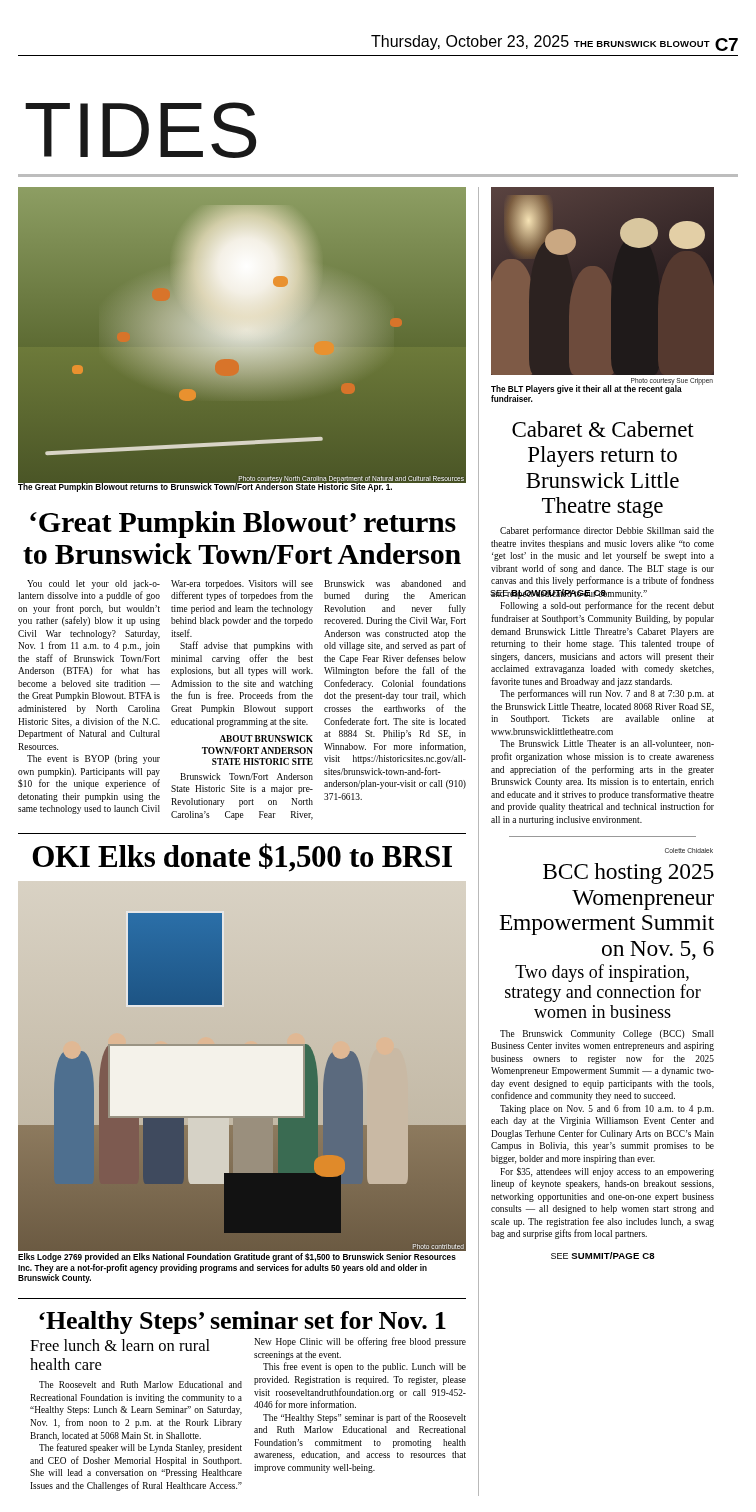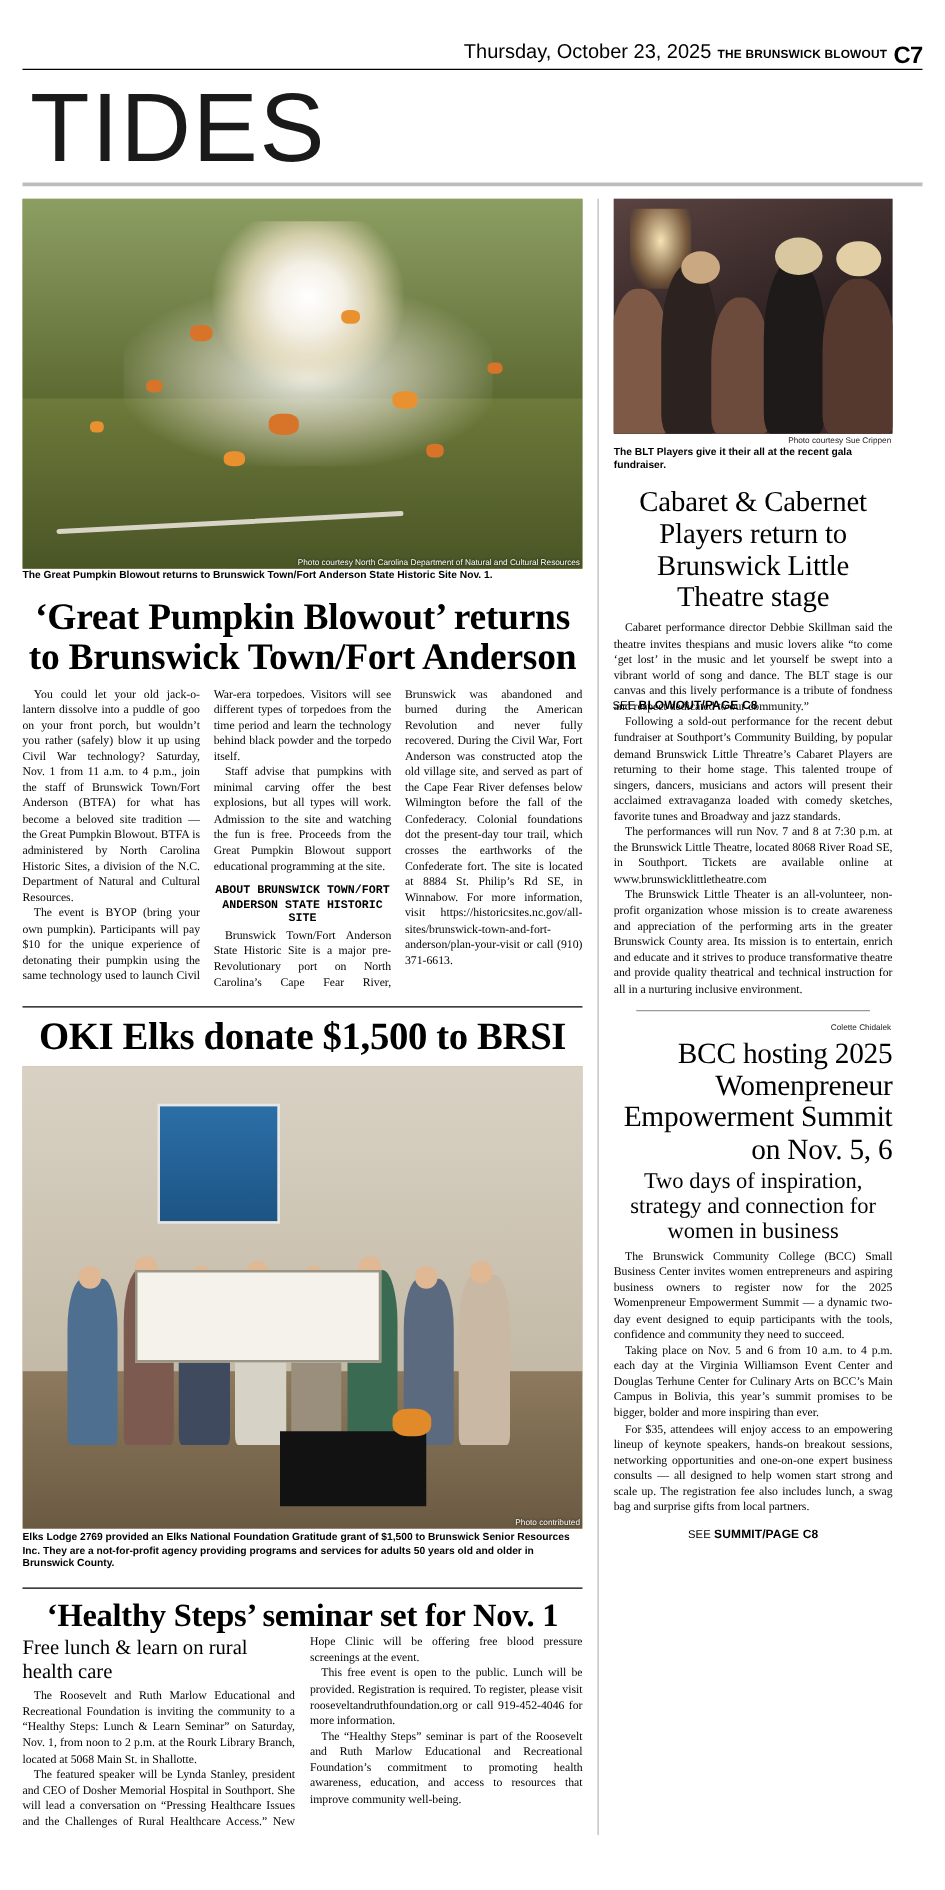--- a/index.html
+++ b/index.html
@@ -21,20 +21,21 @@
   .runhead .paper { font-size: 9.5px; font-weight: bold; letter-spacing: .15px; }
   .runhead .pagenum { font-size: 19px; font-weight: bold; letter-spacing: -.5px; position: relative; top: 4px; }
   .runhead-rule { border-top: 1.6px solid #000; }
 
   
   .masthead {
     font-family: "Liberation Sans", sans-serif;
     font-size: 78px; line-height: .98; font-weight: 400;
     letter-spacing: 1.5px; color: #1a1a1a;
     padding: 8px 0 6px 6px;
+    margin-top: 28px;
   }
   .masthead-rule { border-top: 3px solid #bdbdbd; margin-bottom: 10px; }
 
   
   .body-grid { display: flex; gap: 0; }
   .col-left  { width: 460px; padding-right: 12px; }
   .col-right { width: 236px; padding-left: 12px; border-left: 1px solid #b9b9b9; }
 
   
   .photo { width: 100%; position: relative; overflow: hidden; }
@@ -94,23 +95,23 @@
   
   .cols3 { column-count: 3; column-gap: 11px; column-fill: auto; }
   .cols2 { column-count: 2; column-gap: 12px; column-fill: auto; }
   .bodytext p {
     font-family: "Liberation Serif", serif;
     font-size: 9.4px; line-height: 1.335;
     text-align: justify; text-indent: 9px;
     hyphens: auto; -webkit-hyphens: auto;
   }
   .subhead {
-    font-family: Liberation Mono, monospace;
+    font-family: Liberation Serif, serif;
     font-size: 9.3px; font-weight: bold; line-height: 1.25;
-    text-align: center; padding: 6px 0 2px;
+    text-align: right; padding: 6px 0 2px;
   }
   .jumpline {
     font-family: "Liberation Sans", sans-serif;
     font-size: 9px; text-align: center; padding: 9px 0 3px;
     letter-spacing: .1px;
   }
   .jumpline b { font-weight: bold; font-size: 9.6px; }
 
   .rule-thin { border-top: 1px solid #000; margin: 7px 0 0; }
   .hairline-right { border-top: 1px solid #999; margin: 10px 18px 8px; }
@@ -182,21 +183,21 @@
         <div class="deb" style="left:22%;top:49%;width:13px;height:10px;"></div>
         <div class="deb2" style="left:66%;top:52%;width:20px;height:14px;"></div>
         <div class="deb" style="left:44%;top:58%;width:24px;height:17px;"></div>
         <div class="deb2" style="left:36%;top:68%;width:17px;height:12px;"></div>
         <div class="deb" style="left:72%;top:66%;width:14px;height:11px;"></div>
         <div class="deb2" style="left:12%;top:60%;width:11px;height:9px;"></div>
         <div class="deb" style="left:83%;top:44%;width:12px;height:9px;"></div>
         <div class="hose"></div>
         <div class="credit-overlay">Photo courtesy North Carolina Department of Natural and Cultural Resources</div>
       </div>
-      <div class="cutline">The Great Pumpkin Blowout returns to Brunswick Town/Fort Anderson State Historic Site Nov. 1.</div>
+      <div class="cutline">The Great Pumpkin Blowout returns to Brunswick Town/Fort Anderson State Historic Site Apr. 1.</div>
 
       <div class="hl-main">‘Great Pumpkin Blowout’ returns to Brunswick Town/Fort Anderson</div>
 
       <div class="bodytext cols3" style="height:248px;">
         <p>You could let your old jack-o-lantern dissolve into a puddle of goo on your front porch, but wouldn’t you rather (safely) blow it up using Civil War technology? Saturday, Nov. 1 from 11 a.m. to 4 p.m., join the staff of Brunswick Town/Fort Anderson (BTFA) for what has become a beloved site tradition — the Great Pumpkin Blowout. BTFA is administered by North Carolina Historic Sites, a division of the N.C. Department of Natural and Cultural Resources.</p>
         <p>The event is BYOP (bring your own pumpkin). Participants will pay $10 for the unique experience of detonating their pumpkin using the same technology used to launch Civil War-era torpedoes. Visitors will see different types of torpedoes from the time period and learn the technology behind black powder and the torpedo itself.</p>
         <p>Staff advise that pumpkins with minimal carving offer the best explosions, but all types will work. Admission to the site and watching the fun is free. Proceeds from the Great Pumpkin Blowout support educational programming at the site.</p>
         <div class="subhead">ABOUT BRUNSWICK TOWN/FORT ANDERSON STATE HISTORIC SITE</div>
         <p>Brunswick Town/Fort Anderson State Historic Site is a major pre-Revolutionary port on North Carolina’s Cape Fear River, Brunswick was abandoned and burned during the American Revolution and never fully recovered. During the Civil War, Fort Anderson was constructed atop the old village site, and served as part of the Cape Fear River defenses below Wilmington before the fall of the Confederacy. Colonial foundations dot the present-day tour trail, which crosses the earthworks of the Confederate fort. The site is located at 8884 St. Philip’s Rd SE, in Winnabow. For more information, visit https://historicsites.nc.gov/all-sites/brunswick-town-and-fort-anderson/plan-your-visit or call (910) 371-6613.</p>
         <div class="jumpline">
@@ -231,21 +232,21 @@
         <div class="check"></div>
         <div style="position:absolute;left:46%;bottom:5%;width:26%;height:16%;background:#121212;"></div>
         <div style="position:absolute;left:66%;bottom:20%;width:7%;height:6%;background:#e08a2a;border-radius:40%;"></div>
         <div class="credit-overlay">Photo contributed</div>
       </div>
       <div class="cutline" style="padding-top:2px;">Elks Lodge 2769 provided an Elks National Foundation Gratitude grant of $1,500 to Brunswick Senior Resources Inc. They are a not-for-profit agency providing programs and services for adults 50 years old and older in Brunswick County.</div>
 
       <div class="rule-thin"></div>
 
       <div class="hl-healthy">‘Healthy Steps’ seminar set for Nov. 1</div>
-      <div class="bodytext cols2" style="height:160px;">
+      <div class="bodytext cols2" style="height:160px;margin-left:12px;">
         <div class="deck-healthy">Free lunch &amp; learn on rural health care</div>
         <p>The Roosevelt and Ruth Marlow Educational and Recreational Foundation is inviting the community to a “Healthy Steps: Lunch &amp; Learn Seminar” on Saturday, Nov. 1, from noon to 2 p.m. at the Rourk Library Branch, located at 5068 Main St. in Shallotte.</p>
         <p>The featured speaker will be Lynda Stanley, president and CEO of Dosher Memorial Hospital in Southport. She will lead a conversation on “Pressing Healthcare Issues and the Challenges of Rural Healthcare Access.” New Hope Clinic will be offering free blood pressure screenings at the event.</p>
         <p>This free event is open to the public. Lunch will be provided. Registration is required. To register, please visit rooseveltandruthfoundation.org or call 919-452-4046 for more information.</p>
         <p>The “Healthy Steps” seminar is part of the Roosevelt and Ruth Marlow Educational and Recreational Foundation’s commitment to promoting health awareness, education, and access to resources that improve community well-being.</p>
       </div>
     </div>
 
     <div class="col-right">
 

